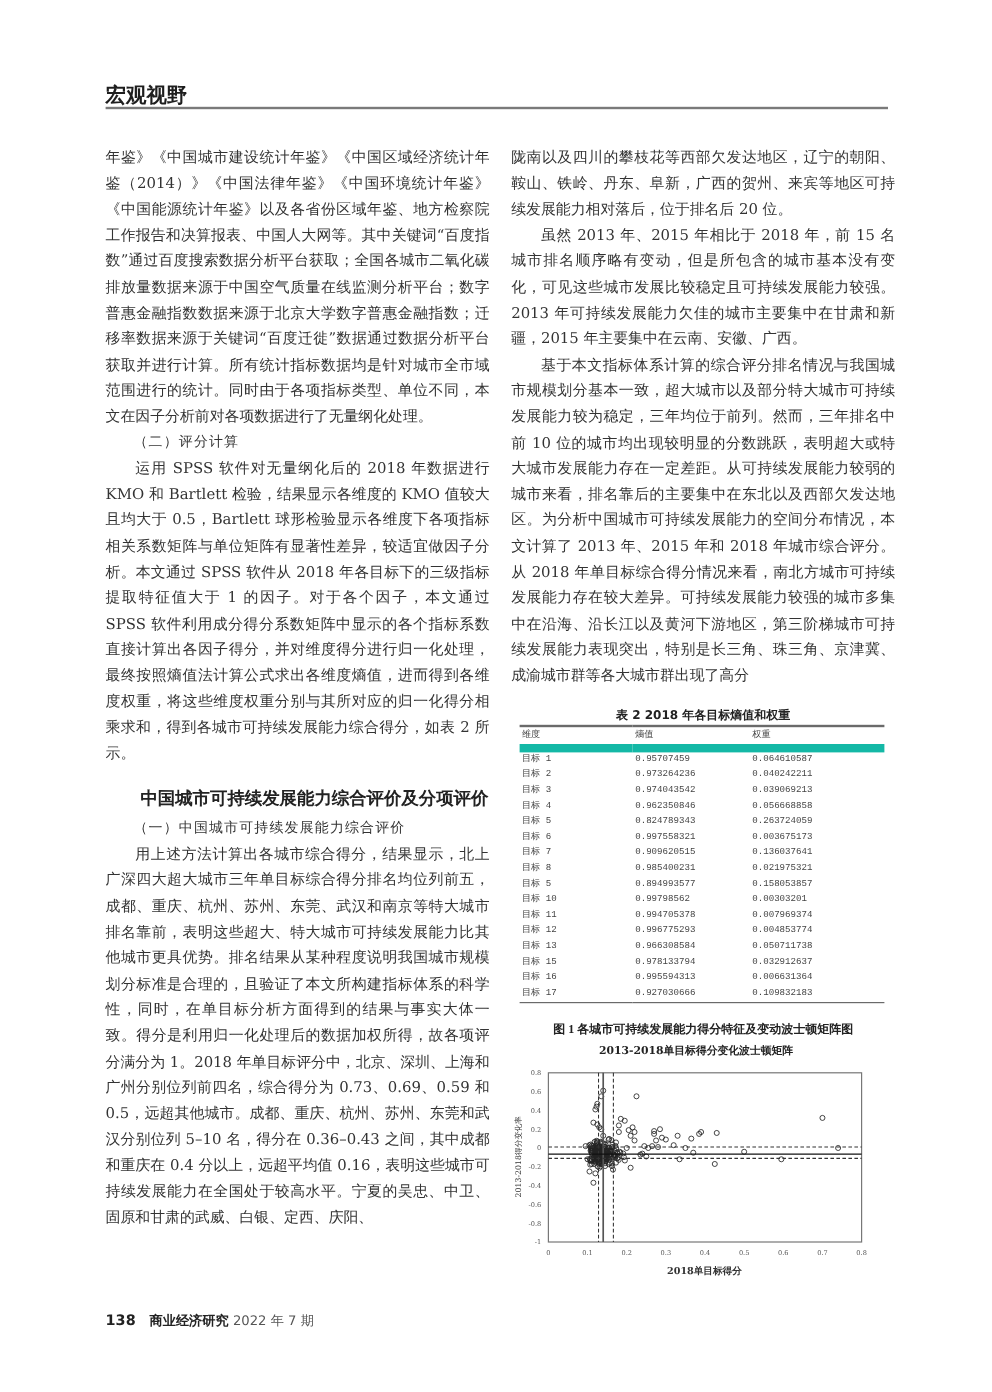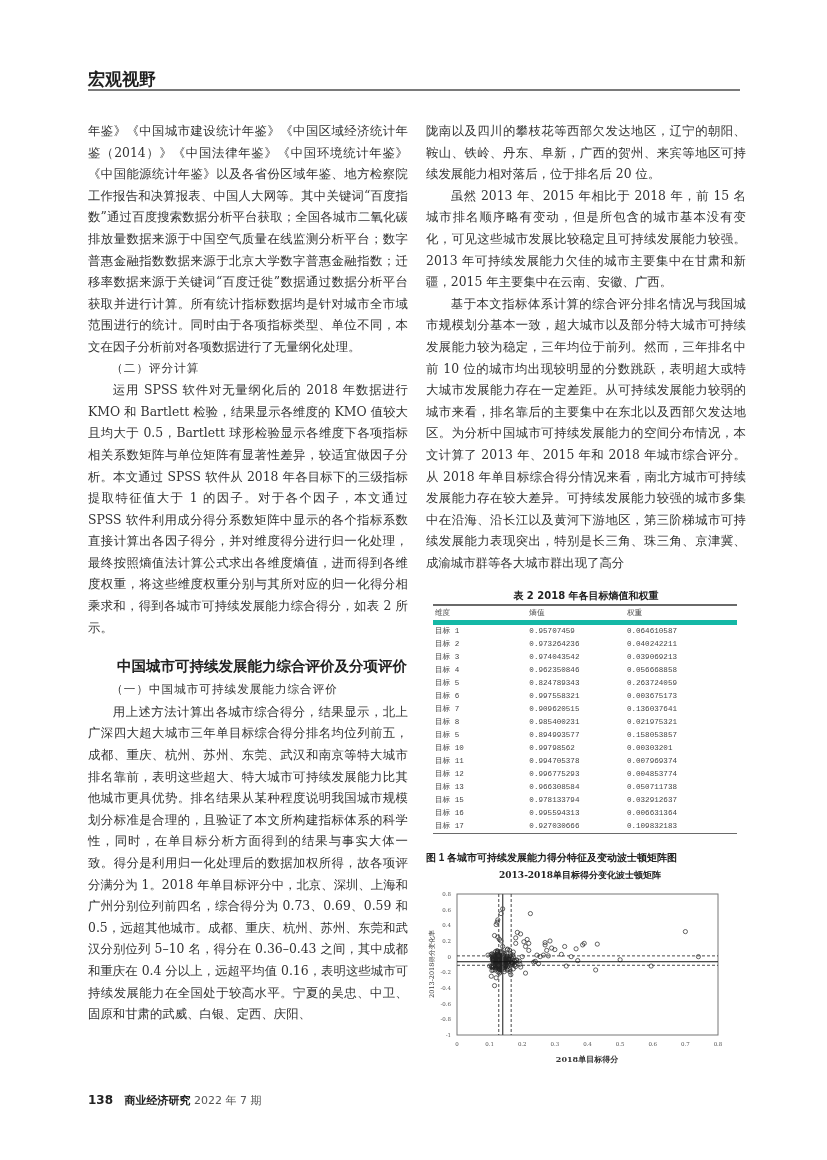--- a/index.html
+++ b/index.html
@@ -15,28 +15,28 @@
   .para { margin: 0; text-indent: 2em; }
   .para.noindent { text-indent: 0; }
   .subhead { margin: 0; text-indent: 2em; font-size: 11.6px; letter-spacing: 1px; color: #333; }
   .section-head { font-family: "DejaVu Sans", sans-serif; font-weight: bold; font-size: 14.5px; line-height: 21px;
                   margin: 18px 0 2px 0; text-indent: 2em; color: #222; }
 
   .table-caption { position: absolute; left: 426px; top: 589px; width: 320px; text-align: center;
                    font-family: "DejaVu Sans", sans-serif; font-weight: bold; font-size: 10px; color: #222; }
   .data-table { position: absolute; left: 433px; top: 604px; width: 304px; border-collapse: collapse;
                 font-family: "Liberation Mono", "DejaVu Sans Mono", monospace; font-size: 7.6px; color: #444; }
-  .data-table thead tr { border-top: 2px solid #6a6a6a; border-bottom: 5px solid #14b8a6; }
+  .data-table thead tr { border-top: 2px solid #6a6a6a; border-bottom: 7px solid #14b8a6; }
   .data-table tbody tr:last-child { border-bottom: 1.5px solid #6a6a6a; }
   .data-table td, .data-table th { text-align: left; font-weight: normal; padding: 0 0 0 2px; height: 13px; line-height: 13px; }
   .data-table th { height: 14px; }
   .c1 { width: 95px; } .c2 { width: 97px; } .c3 { width: 112px; }
 
-  .fig-caption { position: absolute; left: 426px; top: 851px; width: 320px; text-align: left;
-                 font-family: Liberation Sans, sans-serif; font-weight: bold; font-size: 10px; color: #222; }
+  .fig-caption { position: absolute; left: 426px; top: 851px; width: 320px; text-align: center;
+                 font-family: Liberation Serif, serif; font-weight: bold; font-size: 10px; color: #222; }
   #scatter { position: absolute; left: 420px; top: 866px; }
 
   .footer { position: absolute; left: 88px; top: 1093px; font-family: "DejaVu Sans", sans-serif; font-size: 11px; color: #222; }
   .footer .page-no { font-weight: bold; font-size: 12px; margin-right: 8px; }
   .footer .journal { font-weight: bold; margin-right: 0; }
   .footer .issue { color: #555; }
 </style>
 </head>
 <body>
 

